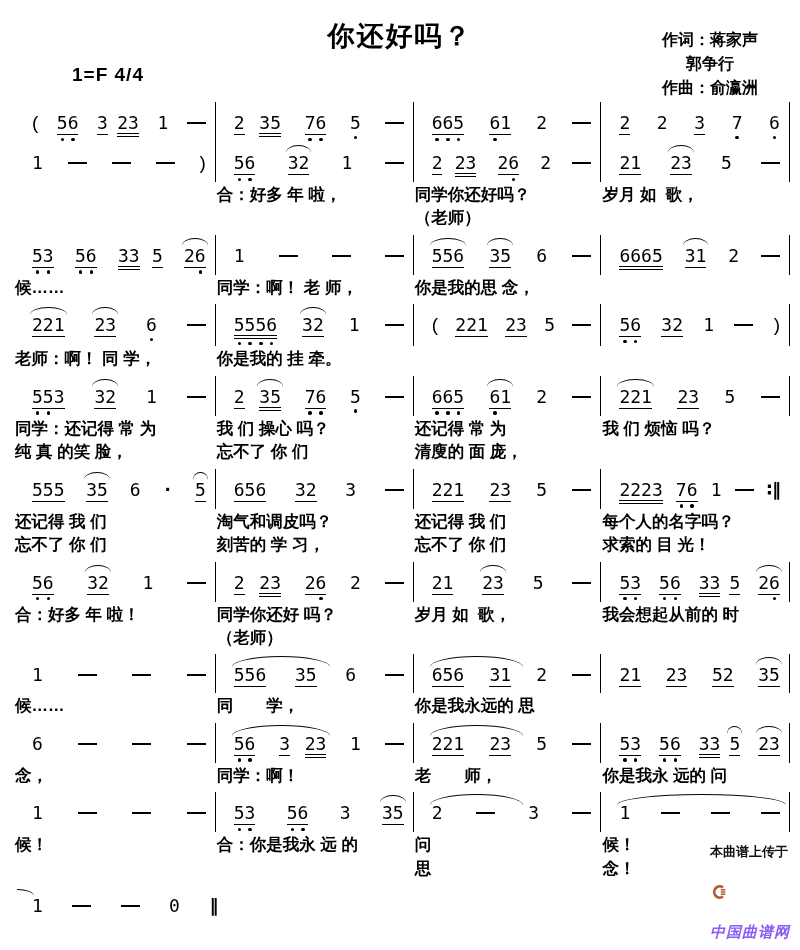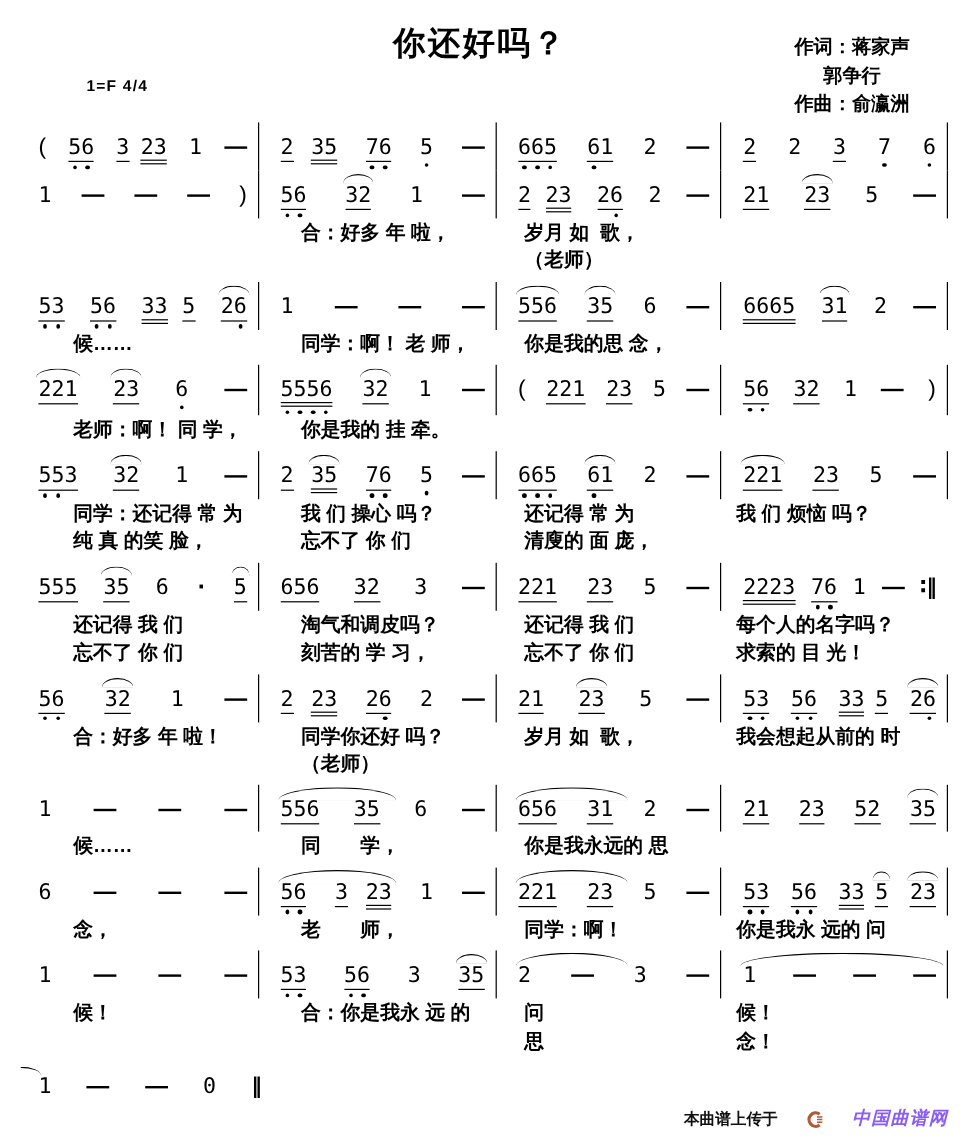--- a/index.html
+++ b/index.html
@@ -3,21 +3,21 @@
 <meta charset="utf-8">
 <style>
   html,body{margin:0;padding:0;background:#fff;}
   body{width:800px;height:950px;position:relative;overflow:hidden;
        font-family:"Liberation Sans",sans-serif;color:#000;}
   .page{position:relative;width:800px;height:950px;background:#fff;}
 
   
   .hdr{position:relative;height:94px;}
   .title{text-align:center;padding-top:18px;font-size:27px;font-weight:bold;letter-spacing:2px;}
-  .keytime{position:absolute;left:72px;top:64px;font-size:13px;font-weight:bold;letter-spacing:1px;}
+  .keytime{position:absolute;left:72px;top:64px;font-size:19px;font-weight:bold;letter-spacing:1px;}
   .credits{position:absolute;right:42px;top:28px;text-align:center;font-size:16px;font-weight:bold;line-height:1.5;}
   .credits div{white-space:pre;}
 
   
   #score{padding:8px 10px 0 14px;}
   .system{margin-bottom:6px;}
   .note-row{display:grid;grid-template-columns:26% 25.5% 24.2% 24.3%;}
   .system.short .note-row{grid-template-columns:27.5%;}
   .measure{position:relative;display:flex;justify-content:space-between;align-items:flex-start;
            border-right:1.6px solid #000;padding:11px 9px 0 18px;min-height:39px;box-sizing:border-box;}
@@ -39,25 +39,25 @@
         border-radius:50%/100% 100% 0 0;}
   .marc.left{width:50%;}
   .marc.full{width:90%;}
   .paren .nt{font-family:"Liberation Sans",sans-serif;font-size:19px;line-height:20px;}
   .bar .nt{font-family:"DejaVu Sans",sans-serif;font-size:18px;font-weight:bold;line-height:20px;}
   .dot-note .nt{font-weight:bold;}
   .tie-end::before{content:"";position:absolute;top:-7px;left:-15px;width:17px;height:6px;
         border-top:1.8px solid #000;border-radius:0 100% 0 0/0 100% 0 0;}
 
   
-  .lyric-row{display:grid;grid-template-columns:26% 25.5% 24.2% 24.3%;margin-top:2px;margin-left:46px;}
+  .lyric-row{display:grid;grid-template-columns:26% 25.5% 24.2% 24.3%;margin-top:2px;}
   .lcell{font-size:16.5px;font-weight:bold;white-space:pre;line-height:1.3;padding-left:1px;}
 
   
-  .footer{position:absolute;right:10px;bottom:8px;display:flex;align-items:flex-end;gap:22px;}
+  .footer{position:absolute;right:10px;bottom:8px;display:flex;align-items:flex-start;gap:22px;flex-direction:column;}
   .up-text{font-size:13px;font-weight:bold;color:#111;}
   .site{font-size:15px;font-weight:bold;font-style:italic;letter-spacing:1px;}
   .logo{width:18px;height:18px;}
 </style>
 </head>
 <body>
 
 <div class="page">
   <div class="hdr">
     <div class="title">你还好吗？</div>
@@ -255,20 +255,21 @@
             <span class="tok">
               <span class="nt u0">
                 <i class="dashline"></i>
               </span>
             </span>
           </div>
         </div>
         <div class="lyric-row">
           <div class="lcell"></div>
           <div class="lcell">合：好多 年 啦，</div>
+          <div class="lcell">同学你还好吗？</div>
           <div class="lcell">岁月 如  歌，</div>
         </div>
         <div class="lyric-row">
           <div class="lcell"></div>
           <div class="lcell"></div>
           <div class="lcell">（老师）</div>
           <div class="lcell"></div>
         </div>
       </div>
       <div class="system">
@@ -929,22 +930,22 @@
               <span class="nt u1">5</span>
             </span>
             <span class="tok">
               <i class="arc"></i>
               <span class="nt u1">23</span>
             </span>
           </div>
         </div>
         <div class="lyric-row">
           <div class="lcell">念，</div>
+          <div class="lcell">同学：啊！</div>
           <div class="lcell">老　　师，</div>
-          <div class="lcell">同学：啊！</div>
           <div class="lcell">你是我永 远的 问</div>
         </div>
       </div>
       <div class="system">
         <div class="note-row">
           <div class="measure">
             <span class="tok">
               <span class="nt u0">1</span>
             </span>
             <span class="tok">

